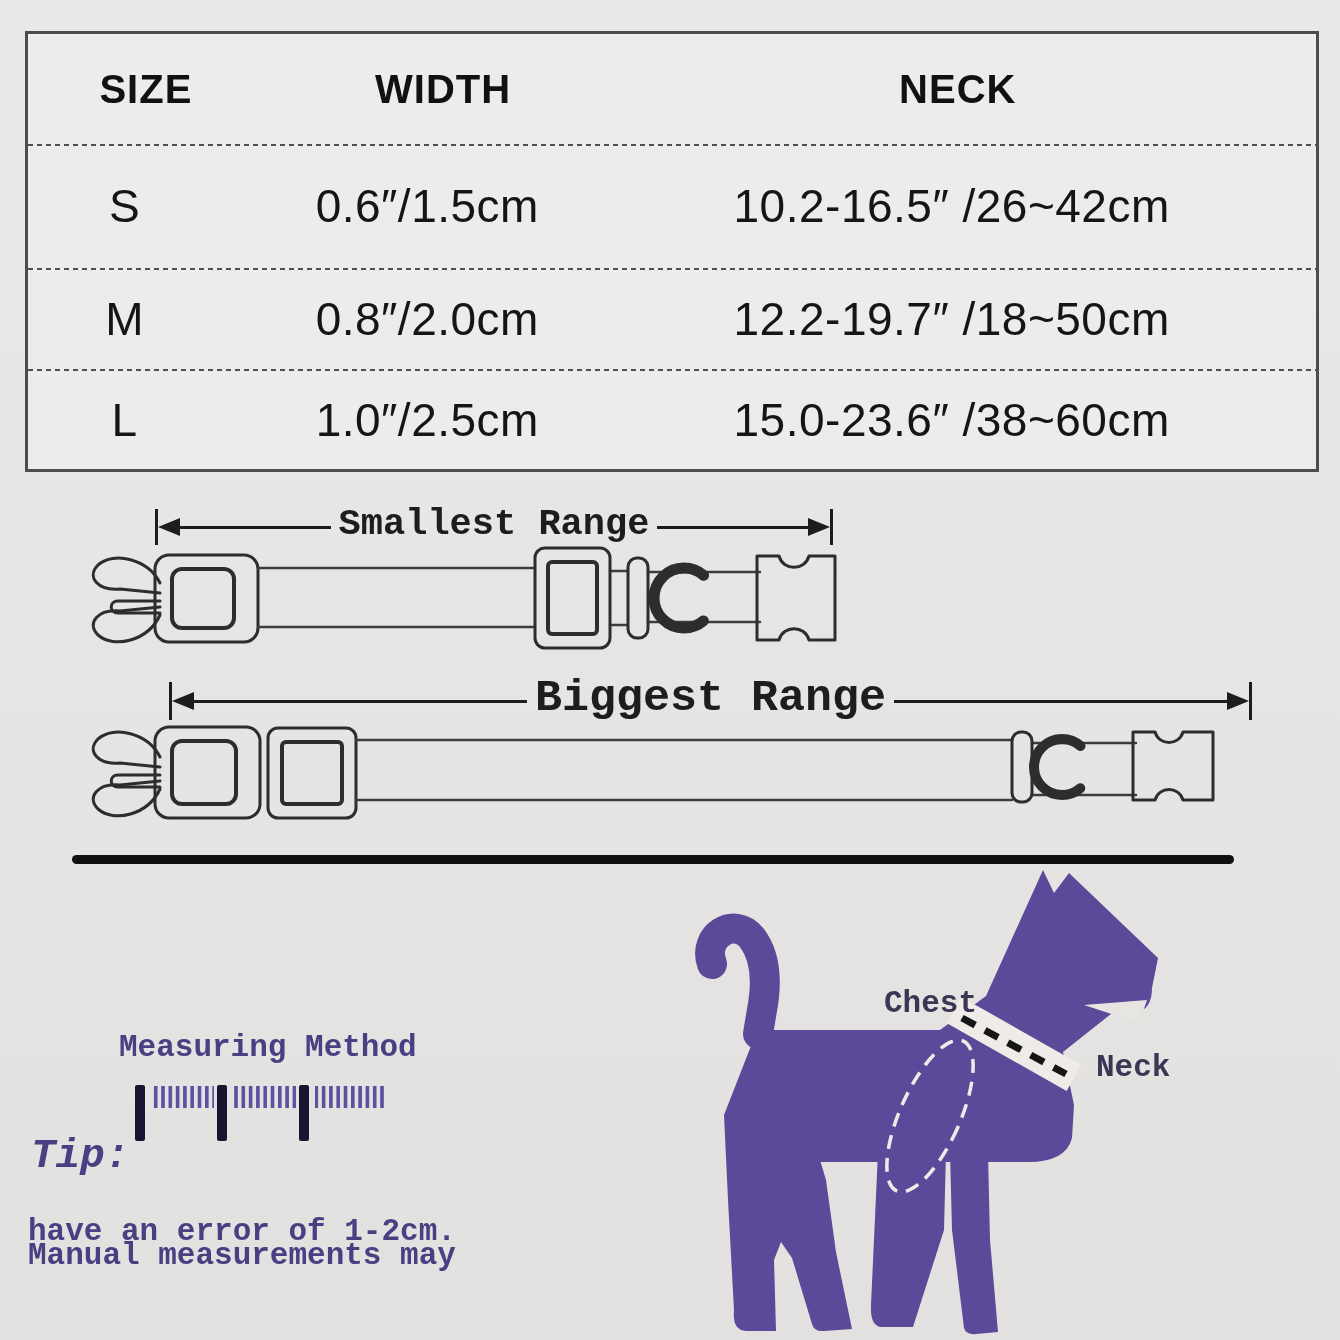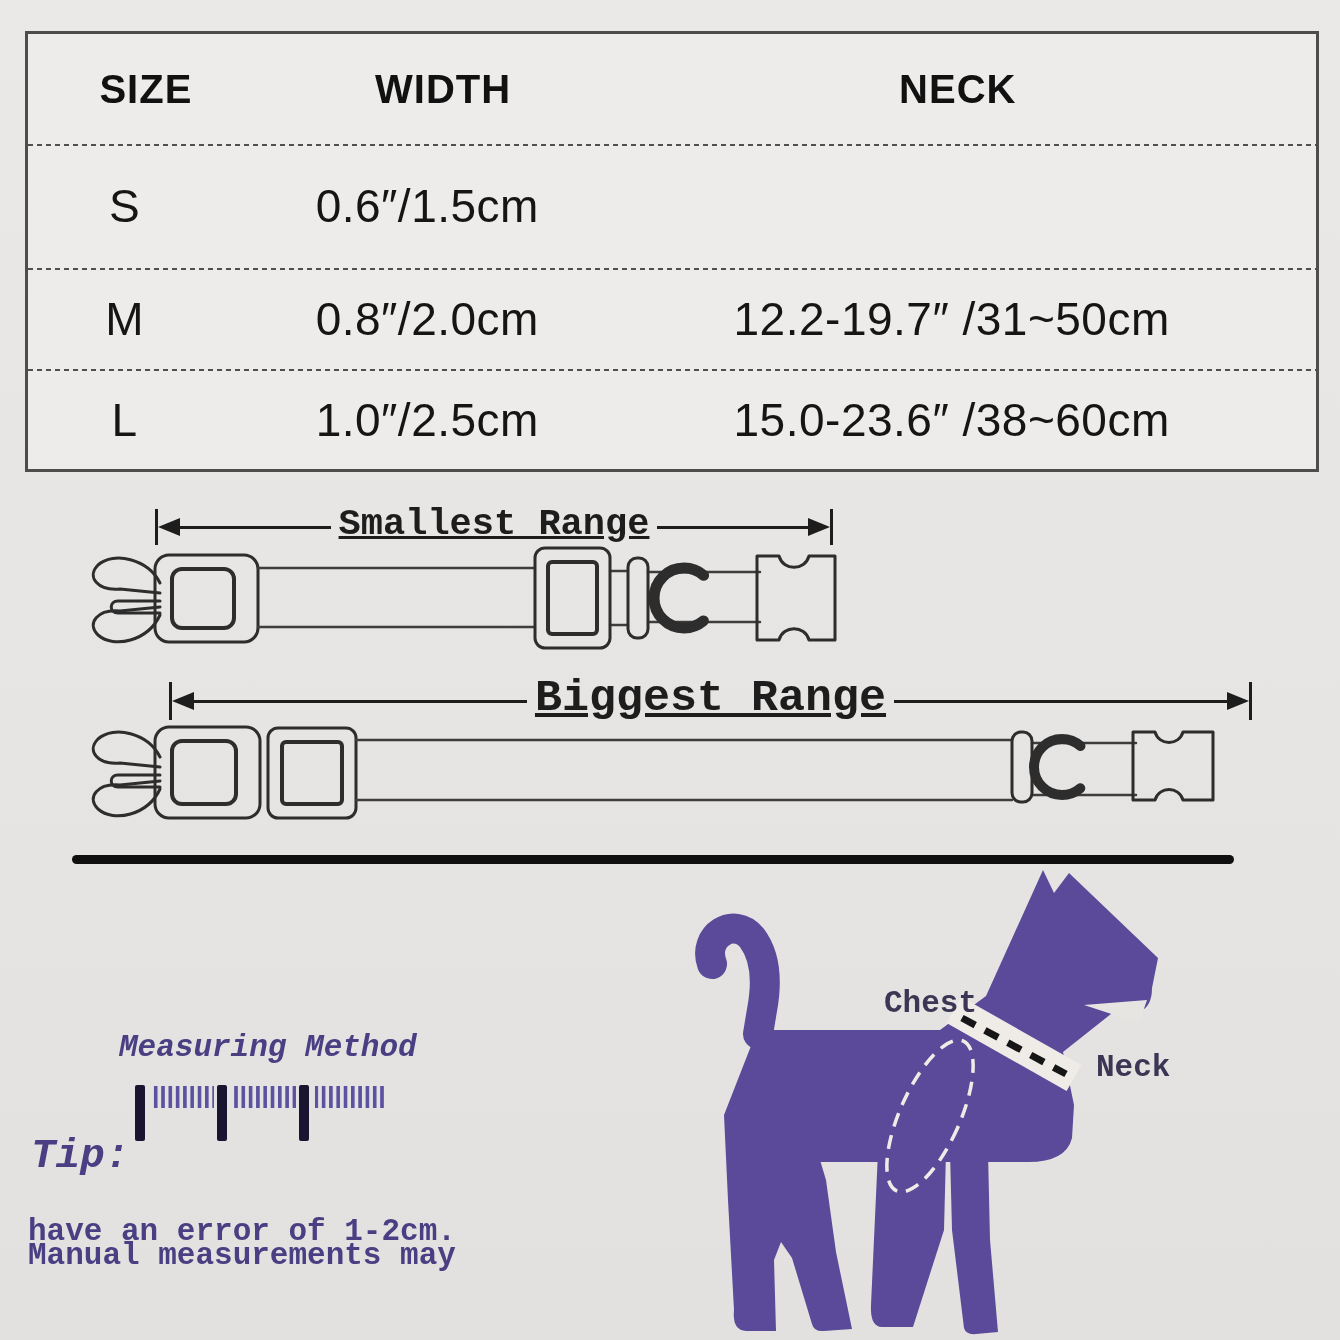--- a/index.html
+++ b/index.html
@@ -27,38 +27,38 @@
     background:repeating-linear-gradient(90deg,#4f4f4f 0 5px,transparent 5px 9px);}
   
   .range{position:absolute;display:flex;align-items:center;color:#1d1d1d;}
   .range .endbar{width:3px;background:#1d1d1d;flex:none;}
   .range .aline{flex:1;height:3px;background:#1d1d1d;}
   .range .head{width:0;height:0;flex:none;
     border-top:9px solid transparent;border-bottom:9px solid transparent;}
   .range .head.hl{border-right:22px solid #1d1d1d;margin-right:-2px;}
   .range .head.hr{border-left:22px solid #1d1d1d;margin-left:-2px;}
   .range .lbl{font-family:"Liberation Mono",monospace;font-weight:bold;
-    padding:0 8px;white-space:nowrap;transform:translateY(-3px);text-decoration:underline;}
+    padding:0 8px;white-space:nowrap;transform:translateY(-3px);}
   .range.smallest{left:155px;top:505px;width:678px;height:44px;}
   .range.smallest .endbar{height:36px;}
   .range.smallest .lbl{font-size:37px;}
   .range.biggest{left:153px;top:676px;width:1083px;height:50px;margin-left:16px;}
   .range.biggest .endbar{height:38px;}
   .range.biggest .lbl{font-size:45px;}
   
   .collar1{position:absolute;left:80px;top:543px;}
   .collar2{position:absolute;left:80px;top:715px;}
   .divider{position:absolute;left:72px;top:855px;width:1162px;height:9px;
     background:#101010;border-radius:5px;}
   .dog{position:absolute;left:688px;top:860px;}
   .ruler{position:absolute;left:132px;top:1085px;}
   
   .ptext{position:absolute;font-family:"Liberation Mono",monospace;
     color:#493f82;font-weight:bold;white-space:nowrap;}
-  .m-title{left:119px;top:1030px;font-size:31px;font-style:italic;}
+  .m-title{left:119px;top:1030px;font-size:31px;}
   .tip-label{left:31px;top:1133px;font-size:41px;font-style:italic;}
   .tip1{left:28px;top:1238px;font-size:31px;}
   .tip2{left:28px;top:1214px;font-size:31px;}
   .dog-label{position:absolute;font-family:"Liberation Mono",monospace;
     color:#3b3654;font-weight:bold;font-size:31px;white-space:nowrap;}
   .chest-label{left:884px;top:986px;}
   .neck-label{left:1096px;top:1050px;}
 </style>
 </head>
 <body>
@@ -67,25 +67,26 @@
 
   <div class="size-table">
     <div class="t-row r-head">
       <div class="cell">SIZE</div>
       <div class="cell">WIDTH</div>
       <div class="cell neck">NECK</div>
     </div>
     <div class="t-row r-s">
       <div class="cell">S</div>
       <div class="cell">0.6″/1.5cm</div>
+      <div class="cell neck">10.2-16.5″ /26~42cm</div>
     </div>
     <div class="t-row r-m">
       <div class="cell">M</div>
       <div class="cell">0.8″/2.0cm</div>
-      <div class="cell neck">12.2-19.7″ /31~50cm</div>
+      <div class="cell neck">12.2-19.7″ /18~50cm</div>
     </div>
     <div class="t-row r-l">
       <div class="cell">L</div>
       <div class="cell">1.0″/2.5cm</div>
       <div class="cell neck">15.0-23.6″ /38~60cm</div>
     </div>
     <div class="sep" style="top:110px"></div>
     <div class="sep" style="top:234px"></div>
     <div class="sep" style="top:335px"></div>
   </div>

